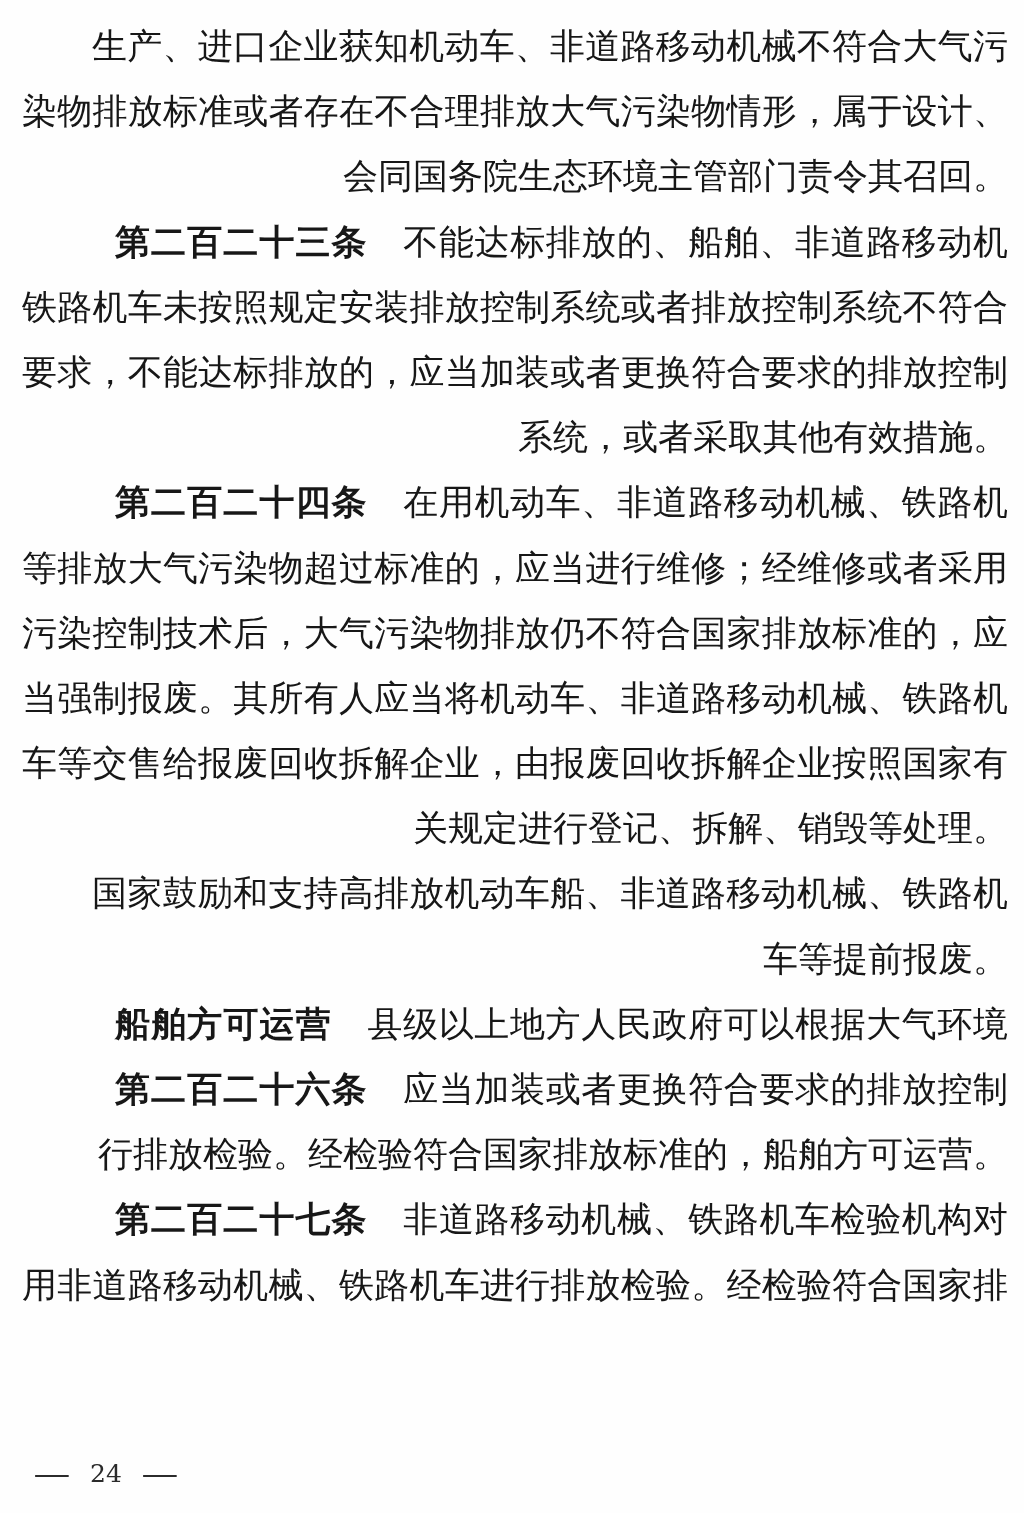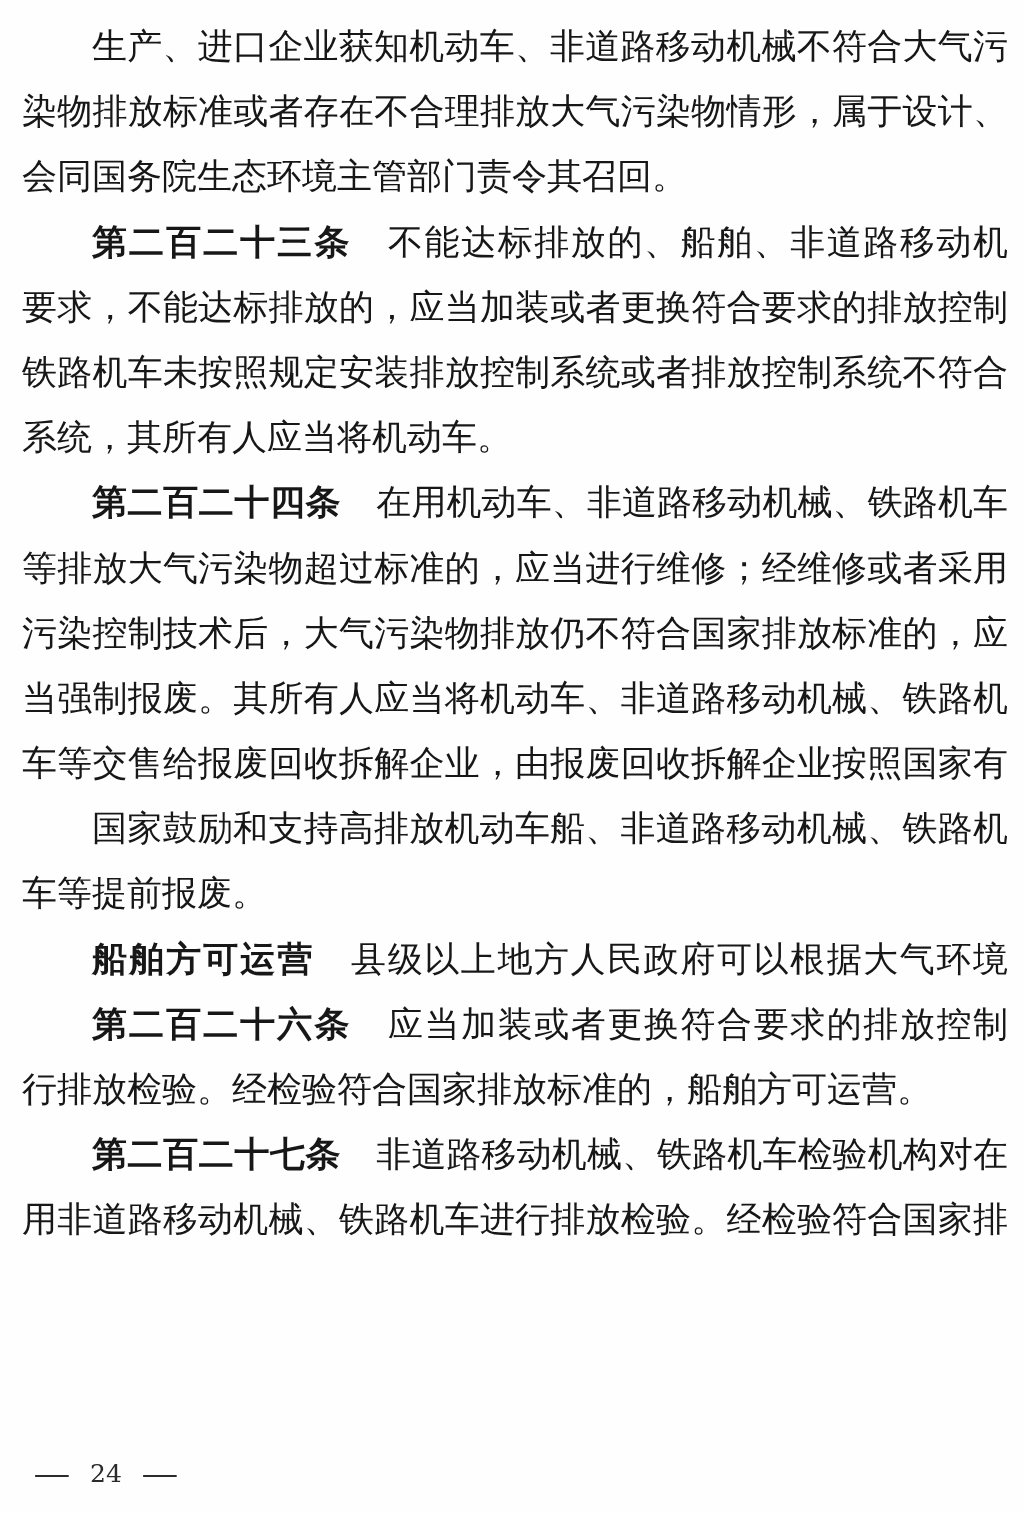--- a/index.html
+++ b/index.html
@@ -20,35 +20,36 @@
     position: absolute;
     left: 22px;
     top: 14px;
     width: 986px;
   }
   .line {
     height: 65.2px;
     line-height: 65.2px;
     font-size: 35px;
     letter-spacing: 0px;
-    text-align: left;
+    text-align: right;
     overflow: hidden;
   }
   .line.indent {
     text-indent: 70px;
   }
   .line.fill {
     text-align: justify;
     text-align-last: justify;
     text-justify: inter-character;
   }
   .article-no {
     font-family: "DejaVu Sans", "Liberation Sans", sans-serif;
     font-weight: 700;
     letter-spacing: 0.5px;
+    margin-left: 23px;
   }
   .footer {
     position: absolute;
     left: 36px;
     top: 1454px;
     display: flex;
     align-items: center;
     gap: 22px;
     font-size: 32px;
     color: #2b2b2b;
@@ -64,28 +65,29 @@
 </style>
 </head>
 <body>
 
 <div class="page">
   <div class="text-block">
       <div class="line indent fill"><span>生产、进口企业获知机动车、非道路移动机械不符合大气污</span></div>
       <div class="line fill"><span>染物排放标准或者存在不合理排放大气污染物情形，属于设计、</span></div>
       <div class="line"><span>会同国务院生态环境主管部门责令其召回。</span></div>
       <div class="line indent fill"><span class="article-no">第二百二十三条</span><span>　不能达标排放的、船舶、非道路移动机械、</span></div>
+      <div class="line fill"><span>铁路机车未按照规定安装排放控制系统或者排放控制系统不符合</span></div>
       <div class="line fill"><span>要求，不能达标排放的，应当加装或者更换符合要求的排放控制</span></div>
-      <div class="line fill"><span>铁路机车未按照规定安装排放控制系统或者排放控制系统不符合</span></div>
-      <div class="line"><span>系统，其所有人应当将机动车。</span></div>
+      <div class="line"><span>系统，或者采取其他有效措施。</span></div>
       <div class="line indent fill"><span class="article-no">第二百二十四条</span><span>　在用机动车、非道路移动机械、铁路机车</span></div>
       <div class="line fill"><span>等排放大气污染物超过标准的，应当进行维修；经维修或者采用</span></div>
       <div class="line fill"><span>污染控制技术后，大气污染物排放仍不符合国家排放标准的，应</span></div>
       <div class="line fill"><span>当强制报废。其所有人应当将机动车、非道路移动机械、铁路机</span></div>
       <div class="line fill"><span>车等交售给报废回收拆解企业，由报废回收拆解企业按照国家有</span></div>
+      <div class="line"><span>关规定进行登记、拆解、销毁等处理。</span></div>
       <div class="line indent fill"><span>国家鼓励和支持高排放机动车船、非道路移动机械、铁路机</span></div>
       <div class="line"><span>车等提前报废。</span></div>
       <div class="line indent fill"><span class="article-no">船舶方可运营</span><span>　县级以上地方人民政府可以根据大气环境</span></div>
       <div class="line indent fill"><span class="article-no">第二百二十六条</span><span>　应当加装或者更换符合要求的排放控制</span></div>
       <div class="line"><span>行排放检验。经检验符合国家排放标准的，船舶方可运营。</span></div>
       <div class="line indent fill"><span class="article-no">第二百二十七条</span><span>　非道路移动机械、铁路机车检验机构对在</span></div>
       <div class="line fill"><span>用非道路移动机械、铁路机车进行排放检验。经检验符合国家排</span></div>
     </div>
 
   <div class="footer">

